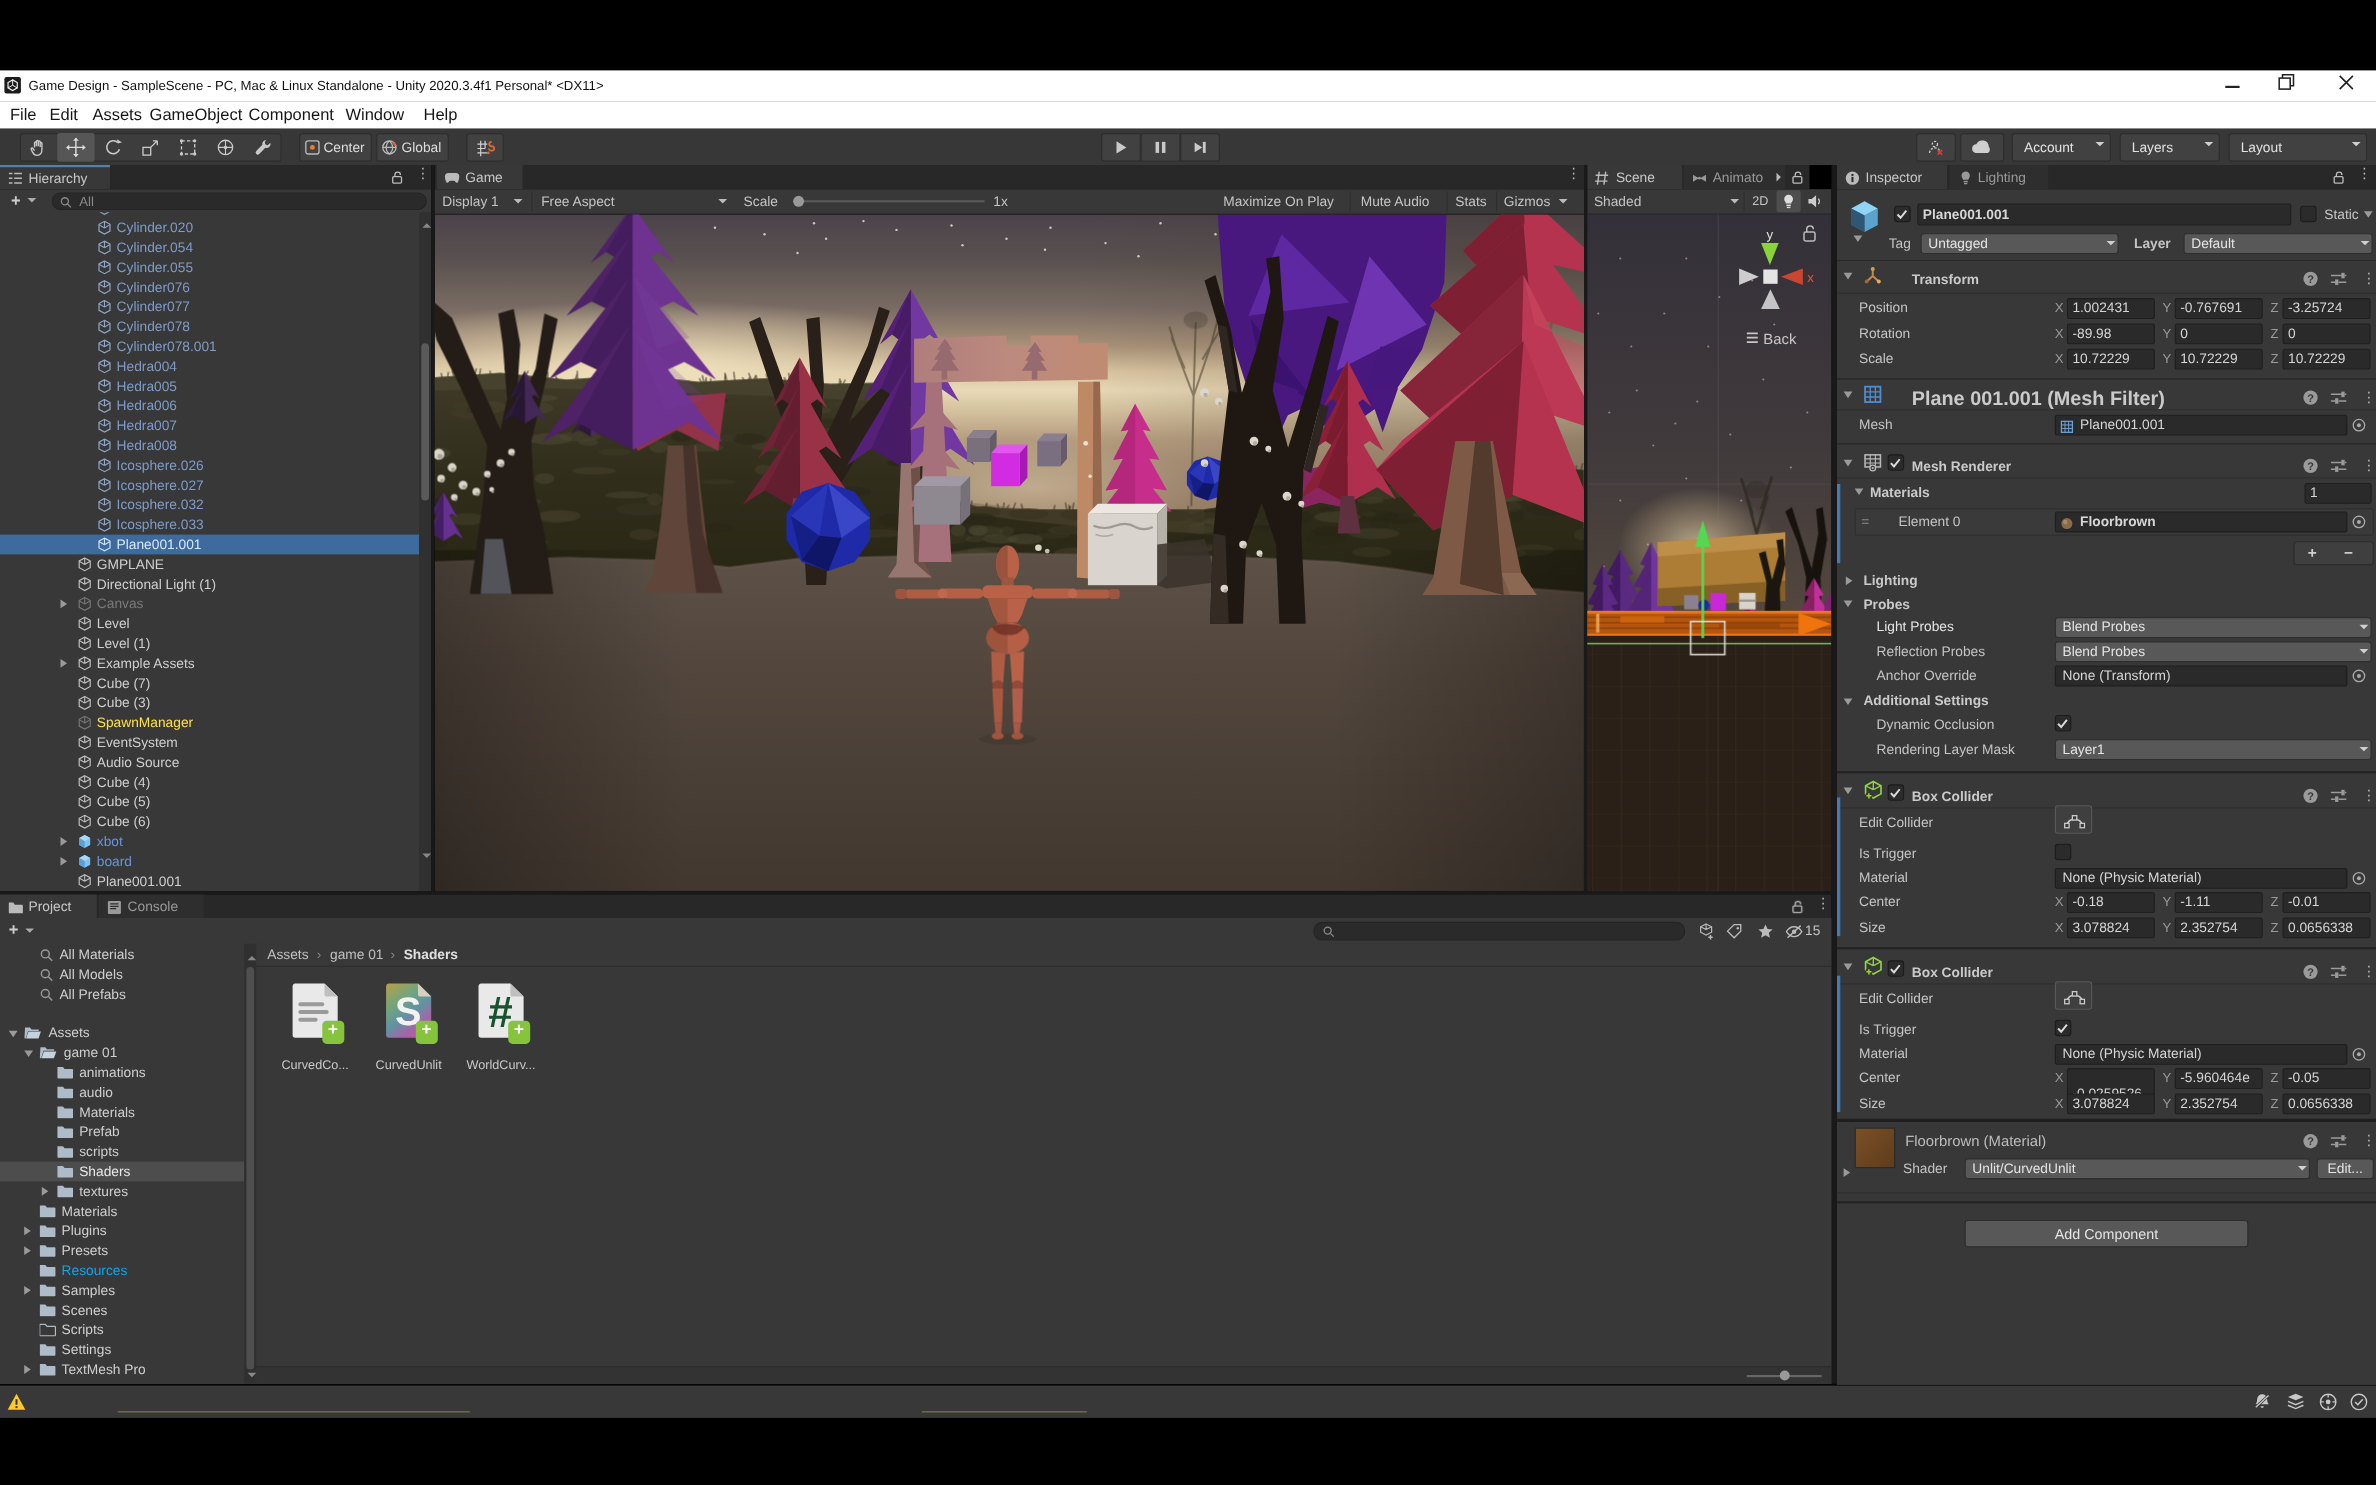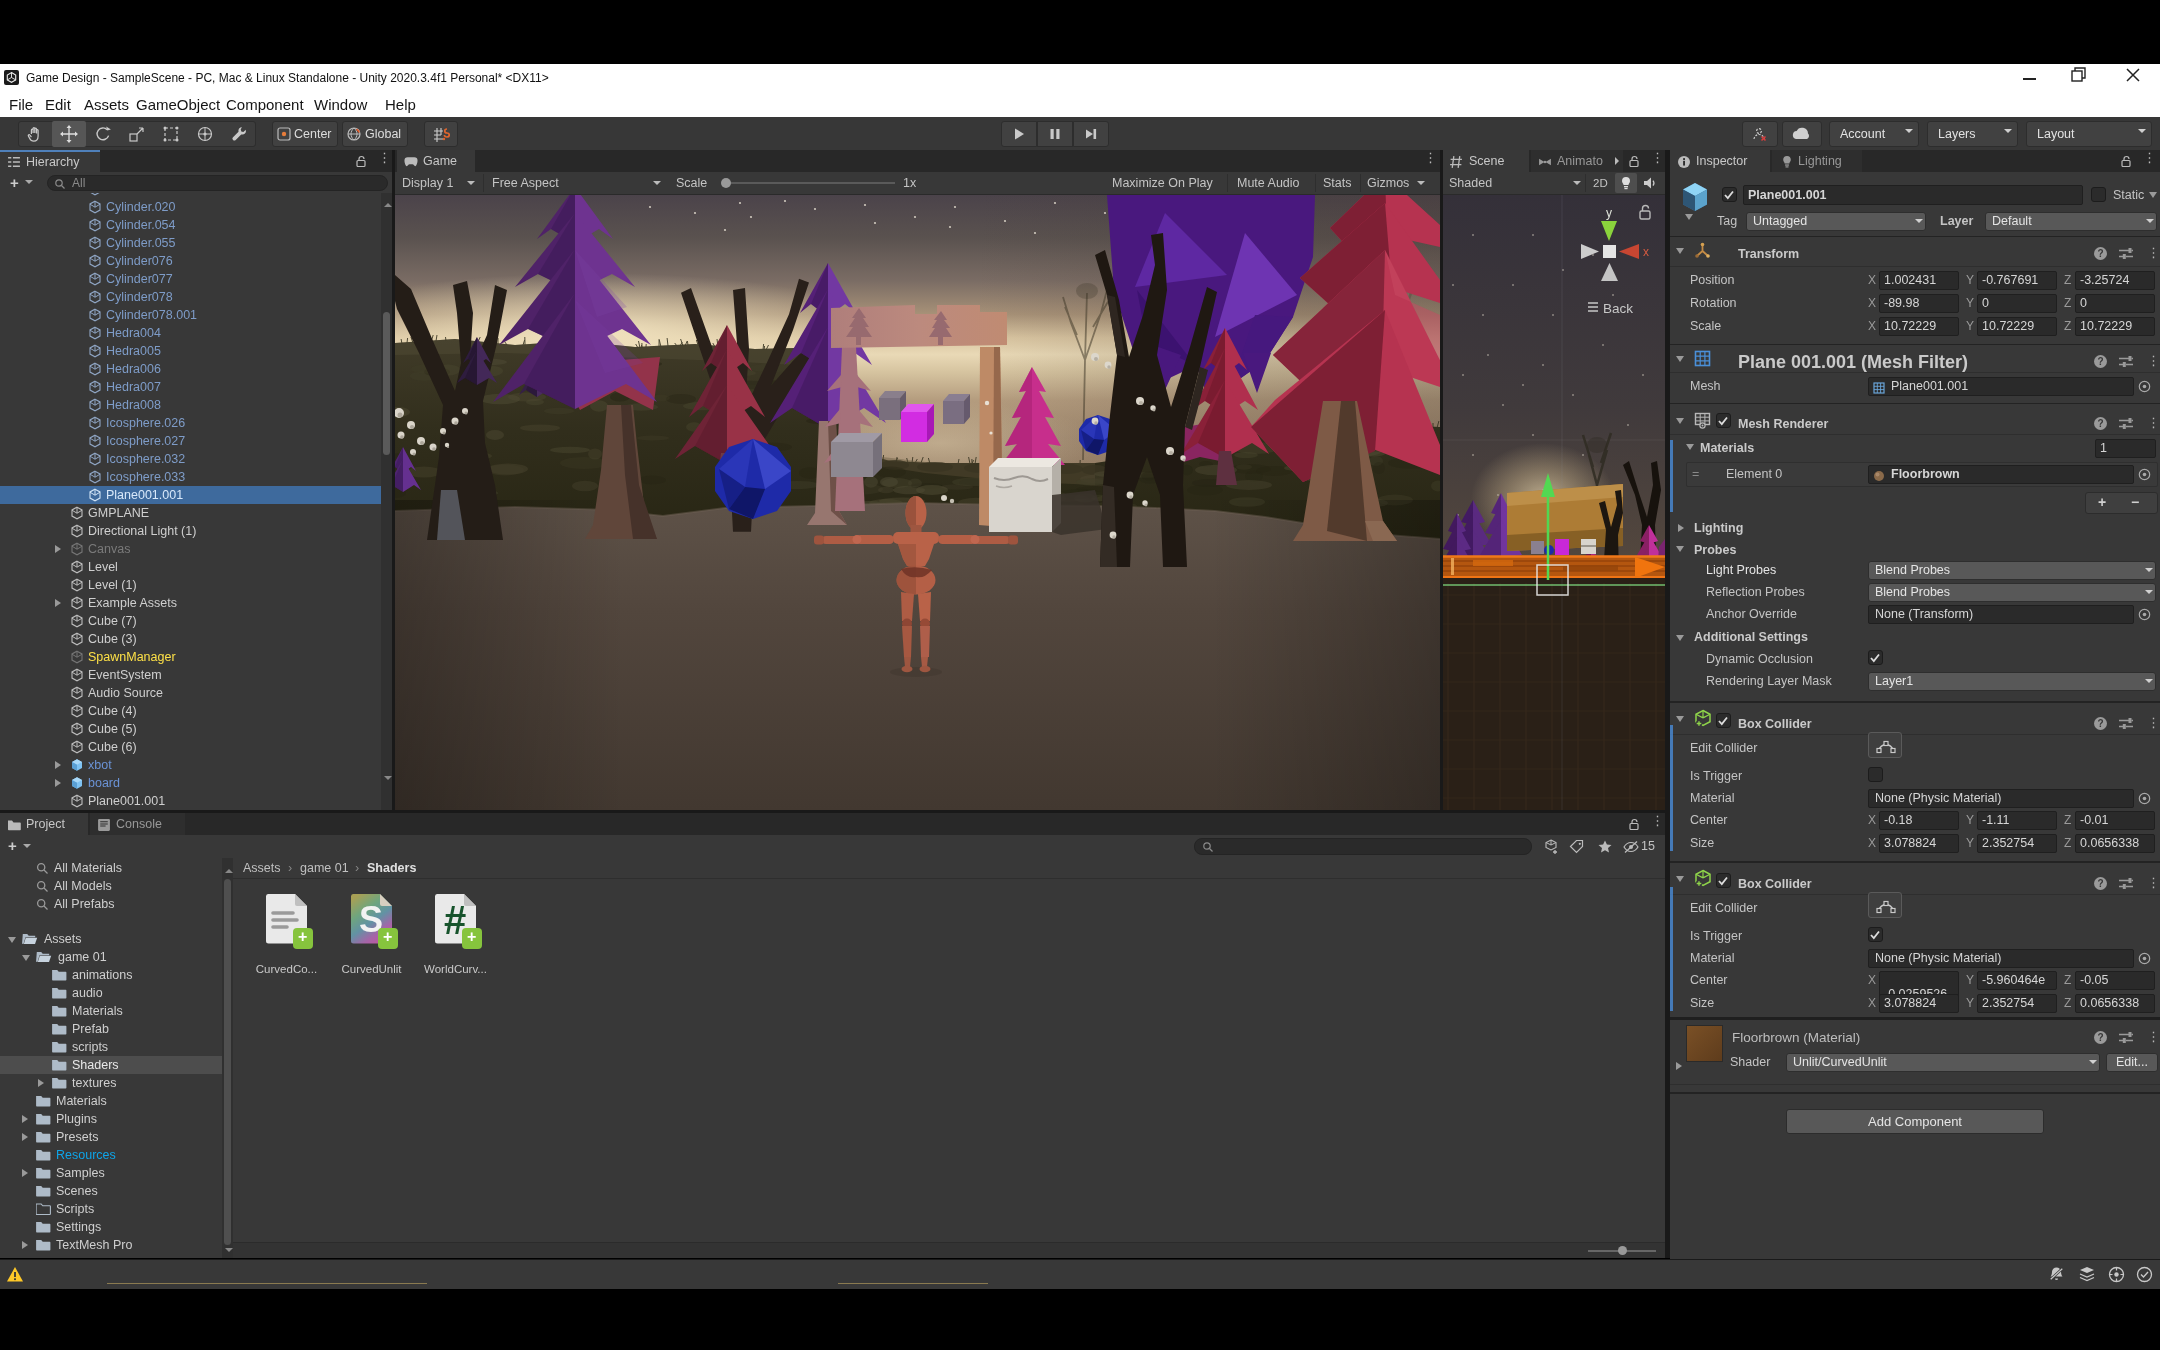--- a/index.html
+++ b/index.html
@@ -1025,21 +1025,21 @@
 <path d="M507,431 L517,431 L516,462 L509,462 Z" fill="#a65841"></path>
 <path d="M525,431 L535,431 L534,462 L526,462 Z" fill="#ae5e4a"></path>
 <path d="M509,462 L516,462 L515,472 L510,472 Z" fill="#9e5640"></path>
 <path d="M526,462 L533,462 L532,472 L527,472 Z" fill="#a65a44"></path>
 <ellipse cx="512" cy="474" rx="5.5" ry="3.2" fill="#9e5640"></ellipse>
 <ellipse cx="530" cy="474" rx="5.5" ry="3.2" fill="#9e5640"></ellipse>
 </g>
     </svg>
   </div>
 
-<div class="strip" style="left:1443px;top:150px;width:222px;height:22px">
+<div class="strip" style="left:1443px;top:150px;width:202px;height:22px">
   <div class="tab" style="left:0px;width:86px">Scene</div>
   <svg class="tico" style="left:6px;top:5px" width="13" height="13" viewBox="0 0 13 13">
       <path d="M4.5 1L3 12M10 1L8.5 12M1.5 4h10.5M1 9h10.5" stroke="#bbb" stroke-width="1.2"></path>
     </svg>
   <div class="tab in" style="left:88px;width:92px">Animato</div>
   <svg class="tico" style="left:95px;top:5px" width="13" height="13" viewBox="0 0 13 13">
       <path d="M1 3.5L6 6.5 1 9.5zM12 3.5L7 6.5l5 3z" fill="#999"></path>
       <circle cx="6.5" cy="6.5" r="1.2" fill="#999"></circle>
     </svg>
   <div class="abs" style="left:172px;top:7px;border:4px solid transparent;border-left-color:#bbb"></div>

